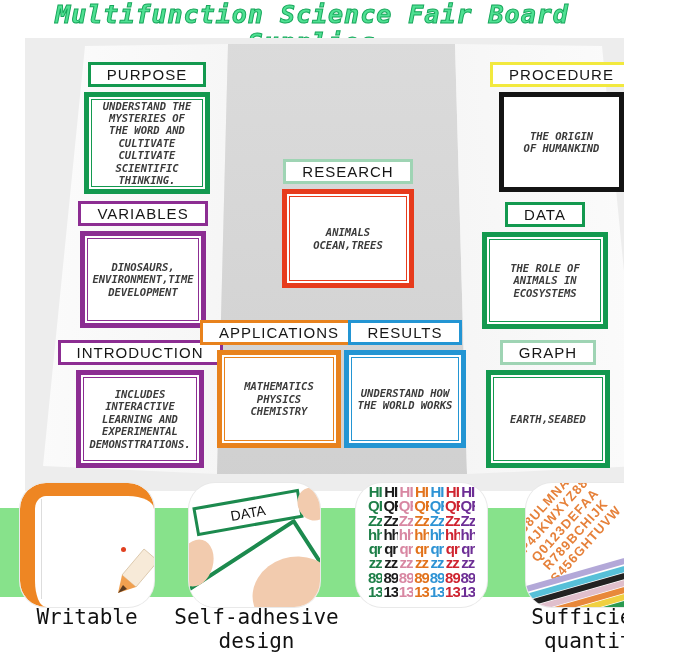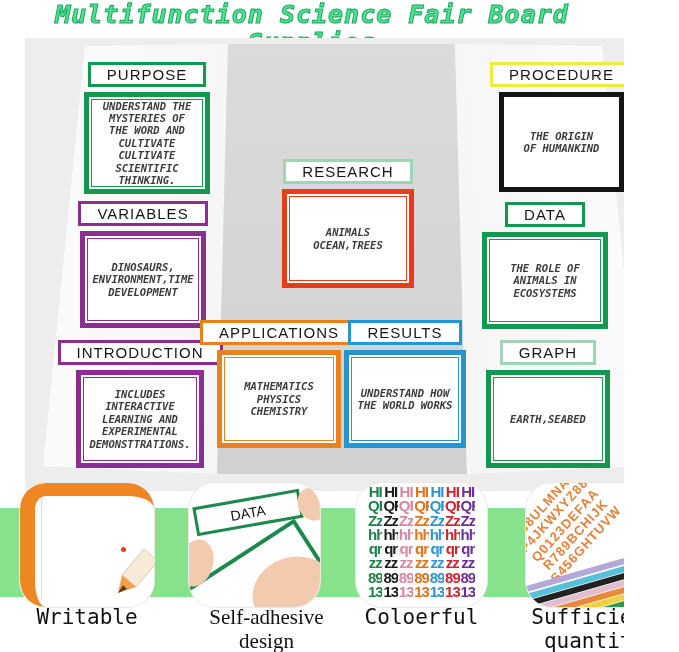--- a/index.html
+++ b/index.html
@@ -41,21 +41,21 @@
   .s-data{left:482px;top:202px;width:126px;}       .s-data .sec-card{height:97px;}
   .s-graph{left:486px;top:340px;width:124px;}      .s-graph .sec-card{height:98px;}
 
   
   .green-band{position:absolute;left:0;top:508px;width:679px;height:89px;}
   .feature{position:absolute;top:483px;width:134px;height:124px;background:#fff;
     border-radius:26px;overflow:hidden;box-shadow:0 0 0 1px #e9e9e9;}
   .f1{left:20px;} .f2{left:189px;width:131px;} .f3{left:356px;width:131px;} .f4{left:526px;}
   .caption{position:absolute;top:606px;text-align:center;color:#111;white-space:pre-line;
     font:400 21px/1.12 "DejaVu Sans Mono",monospace;}
-  .c1{left:20px;width:134px;} .c2{left:184px;width:165px;font-family:Liberation Serif, serif;}
+  .c1{left:20px;width:134px;} .c2{left:174px;width:165px;}
   .c3{left:356px;width:131px;} .c4{left:516px;width:157px;}
 
   
   .writable-frame{position:absolute;inset:0;border:0 solid #ee8623;
     border-left-width:15px;border-top-width:13px;border-radius:26px;}
   .page-line{position:absolute;left:21px;top:16px;bottom:8px;width:1px;background:#ddd;}
   .write-text{position:absolute;left:27px;top:42px;
     font:italic 700 25px "DejaVu Sans Mono",monospace;letter-spacing:2px;}
   .write-dot{position:absolute;left:101px;top:64px;width:5px;height:5px;border-radius:50%;background:#e04020;}
   .marker-pen{position:absolute;right:-4px;bottom:8px;}
@@ -296,17 +296,16 @@
     <div class="strip st2" style="background-color: rgb(34, 34, 34);"></div>
     <div class="strip st3" style="background-color: rgb(224, 191, 204);"></div>
     <div class="strip st4" style="background-color: rgb(232, 136, 58);"></div>
     <div class="strip st5" style="background-color: rgb(240, 208, 64);"></div>
     <div class="strip st6" style="background-color: rgb(42, 154, 80);"></div>
   </div>
 
   <div class="caption c1">Writable</div>
   <div class="caption c2">Self-adhesive
 design</div>
-  <div class="caption c3">Coloerful</div>
   <div class="caption c4">Sufficient
 quantity</div>
 
 </div>
 
 </body></html>

